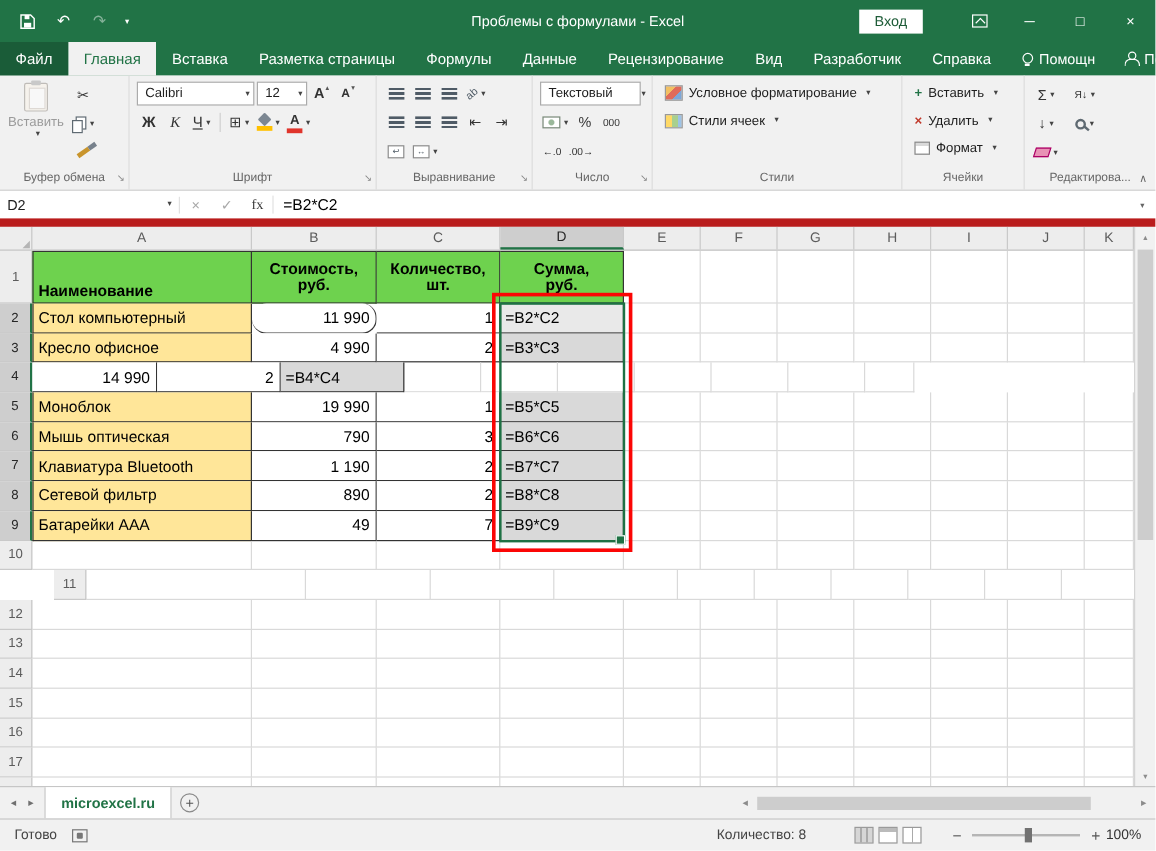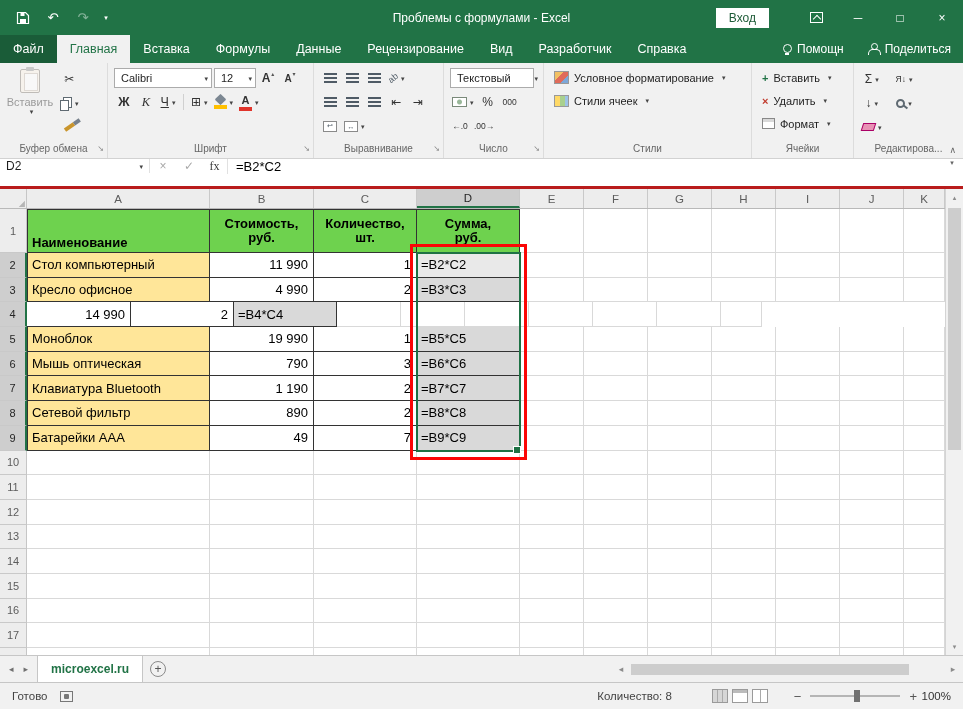--- a/index.html
+++ b/index.html
@@ -81,21 +81,21 @@
 .i-tablefmt{width:15px;height:12px;border:1px solid #888;background:linear-gradient(#aecbeb 0 3px,#fff 3px);}
 .i-cellstyles{width:15px;height:12px;border:1px solid #999;background:linear-gradient(90deg,#ffd966 0 5px,#a9d08e 5px 10px,#9dc3e6 10px);}
 .i-fmt{width:13px;height:11px;border:1px solid #888;background:linear-gradient(#d9d9d9 0 3px,#fff 3px);}
 .green{color:#217346;font-weight:bold;}
 .red{color:#c0392b;font-weight:bold;}
 .i-mag{width:9px;height:9px;border:2px solid #5f6a72;border-radius:50%;position:relative;}
 .i-mag::after{content:"";position:absolute;width:5px;height:2px;background:#5f6a72;right:-5px;bottom:-2px;transform:rotate(40deg);}
 .i-eraser{width:13px;height:8px;background:#e892b5;border:1px solid #a06;transform:skewX(-18deg);}
 
 
-.fbar{height:30px;background:#fff;border-bottom:3px solid #b91c1c;display:flex;align-items:flex-start;flex:0 0 auto;}
+.fbar{height:30px;background:#fff;border-bottom:7px solid #b91c1c;display:flex;align-items:center;flex:0 0 auto;}
 .namebox{width:150px;border-right:1px solid #e1e1e1;display:flex;align-items:center;padding:0 6px;font-size:12px;color:#1e1e1e;}
 .namebox .caret{margin-left:auto;}
 .fbtn{width:26px;display:flex;align-items:center;justify-content:center;font-size:12px;color:#a8a8a8;}
 .fbtn.fx{color:#3b3b3b;font-family:"Liberation Serif",serif;border-right:1px solid #e1e1e1;}
 .fcontent{flex:1;display:flex;align-items:center;padding-left:8px;font-size:13px;color:#000;}
 .fexp{width:22px;display:flex;align-items:center;justify-content:center;font-size:7px;color:#666;}
 
 
 .sheetwrap{flex:1;display:flex;overflow:hidden;}
 .sheetarea{position:relative;width:945px;display:flex;flex-direction:column;overflow:hidden;}
@@ -184,20 +184,21 @@
       <span class="winbtn">─</span>
       <span class="winbtn">□</span>
       <span class="winbtn">×</span>
     </div>
   </div>
 
   <div class="tabrow">
     <div class="rtab file">Файл</div>
     <div class="rtab active">Главная</div>
     <div class="rtab">Вставка</div>
+    <div class="rtab">Разметка страницы</div>
     <div class="rtab">Формулы</div>
     <div class="rtab">Данные</div>
     <div class="rtab">Рецензирование</div>
     <div class="rtab">Вид</div>
     <div class="rtab">Разработчик</div>
     <div class="rtab">Справка</div>
     <div class="tabspacer"></div>
     <div class="tabextra">
         <span class="i-bulb"></span>
         <span>Помощн</span>
@@ -467,21 +468,21 @@
             <div class="cell" style="width: 64px;"></div>
             <div class="cell" style="width: 64px;"></div>
             <div class="cell" style="width: 64px;"></div>
             <div class="cell" style="width: 64px;"></div>
             <div class="cell" style="width: 64px;"></div>
             <div class="cell" style="width: 41px;"></div>
           </div>
           <div class="grow" style="height: 24.7px;">
             <div class="rowh sel">2</div>
             <div class="cell tname cleft" style="width: 183px;">Стол компьютерный</div>
-            <div class="cell tnum" style="width: 104px;">11 990</div>
+            <div class="cell tnum" style="width: 104px; border-radius: 12px;">11 990</div>
             <div class="cell tnum" style="width: 103px;">1</div>
             <div class="cell tsel active" style="width: 103px;">=B2*C2</div>
             <div class="cell" style="width: 64px;"></div>
             <div class="cell" style="width: 64px;"></div>
             <div class="cell" style="width: 64px;"></div>
             <div class="cell" style="width: 64px;"></div>
             <div class="cell" style="width: 64px;"></div>
             <div class="cell" style="width: 64px;"></div>
             <div class="cell" style="width: 41px;"></div>
           </div>
@@ -589,21 +590,21 @@
             <div class="cell" style="width: 103px;"></div>
             <div class="cell" style="width: 103px;"></div>
             <div class="cell" style="width: 64px;"></div>
             <div class="cell" style="width: 64px;"></div>
             <div class="cell" style="width: 64px;"></div>
             <div class="cell" style="width: 64px;"></div>
             <div class="cell" style="width: 64px;"></div>
             <div class="cell" style="width: 64px;"></div>
             <div class="cell" style="width: 41px;"></div>
           </div>
-          <div class="grow" style="height: 24.7px;">
+          <div class="grow" style="height: 24.7px; padding-left: 45px;">
             <div class="rowh">11</div>
             <div class="cell" style="width: 183px;"></div>
             <div class="cell" style="width: 104px;"></div>
             <div class="cell" style="width: 103px;"></div>
             <div class="cell" style="width: 103px;"></div>
             <div class="cell" style="width: 64px;"></div>
             <div class="cell" style="width: 64px;"></div>
             <div class="cell" style="width: 64px;"></div>
             <div class="cell" style="width: 64px;"></div>
             <div class="cell" style="width: 64px;"></div>

